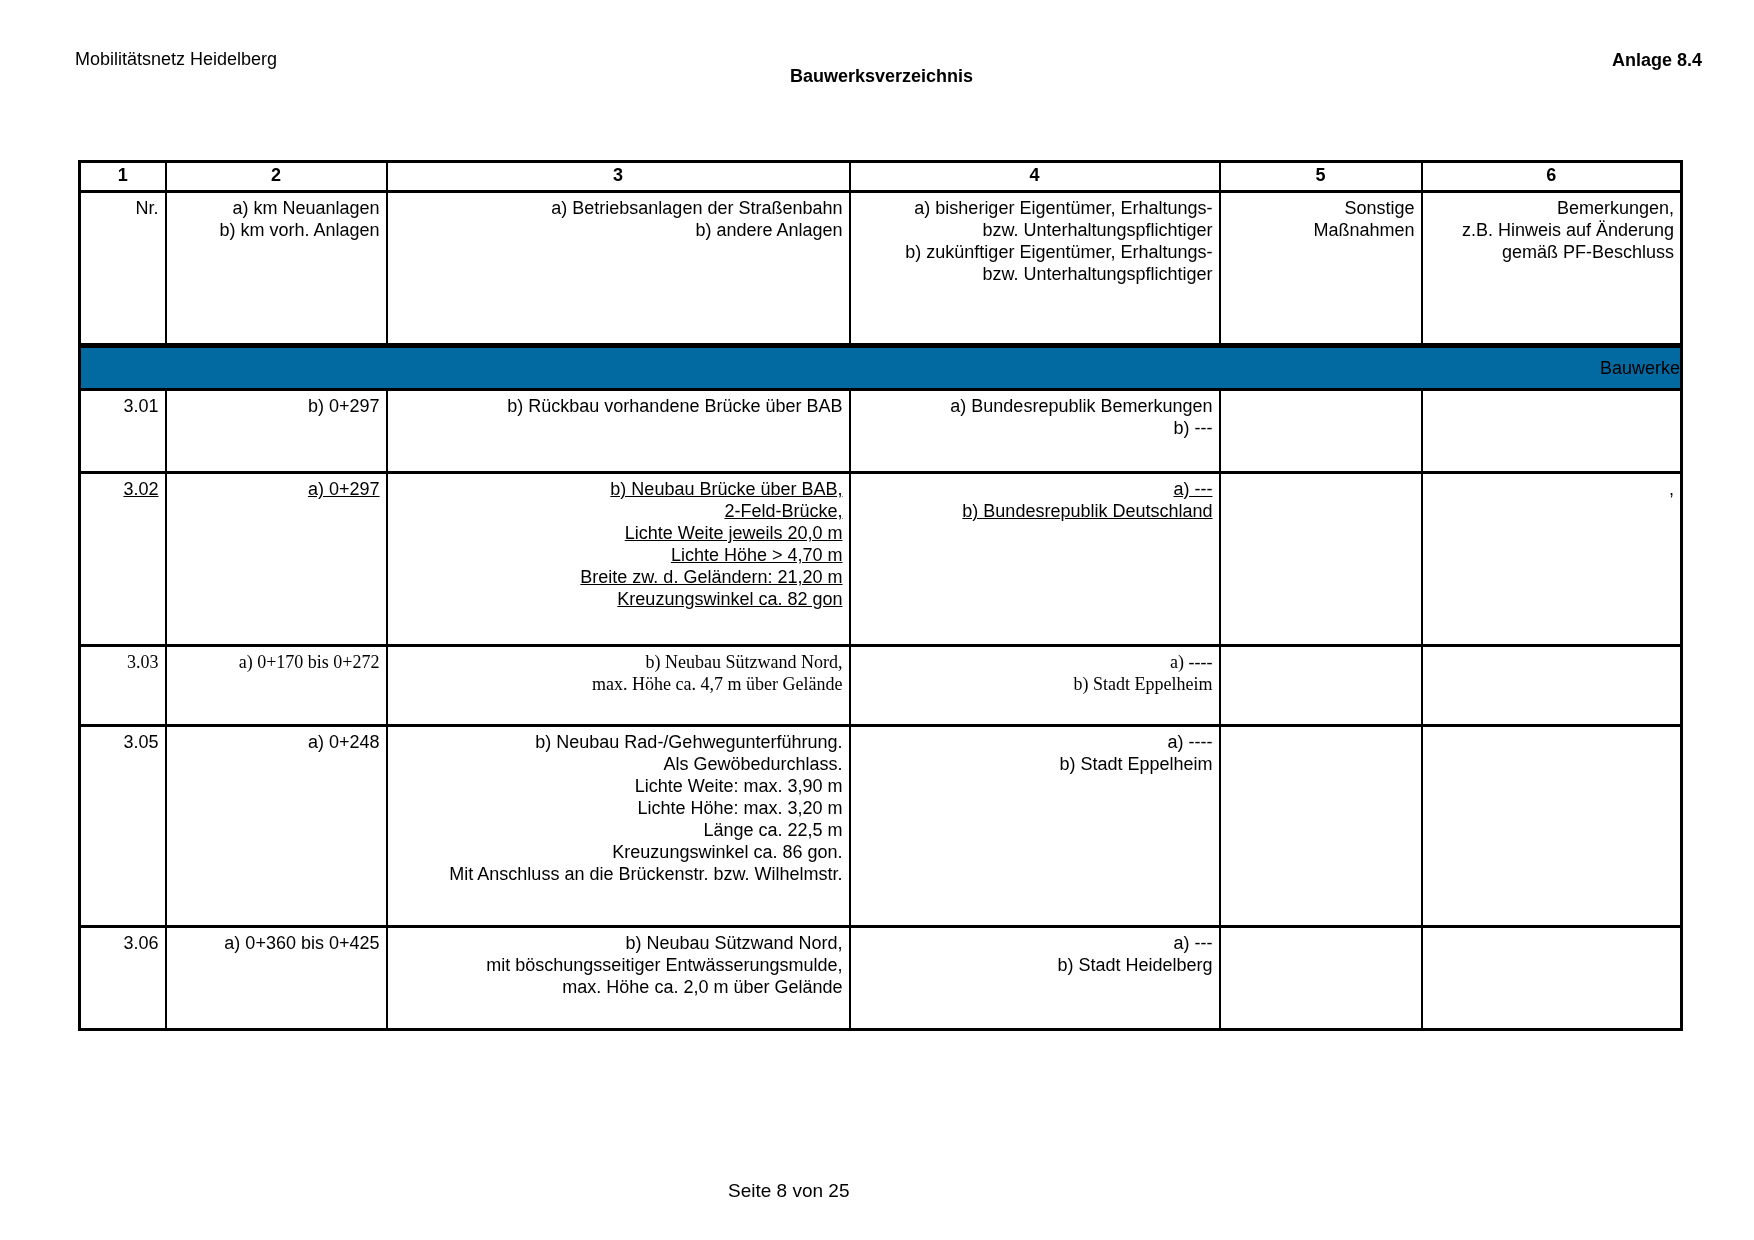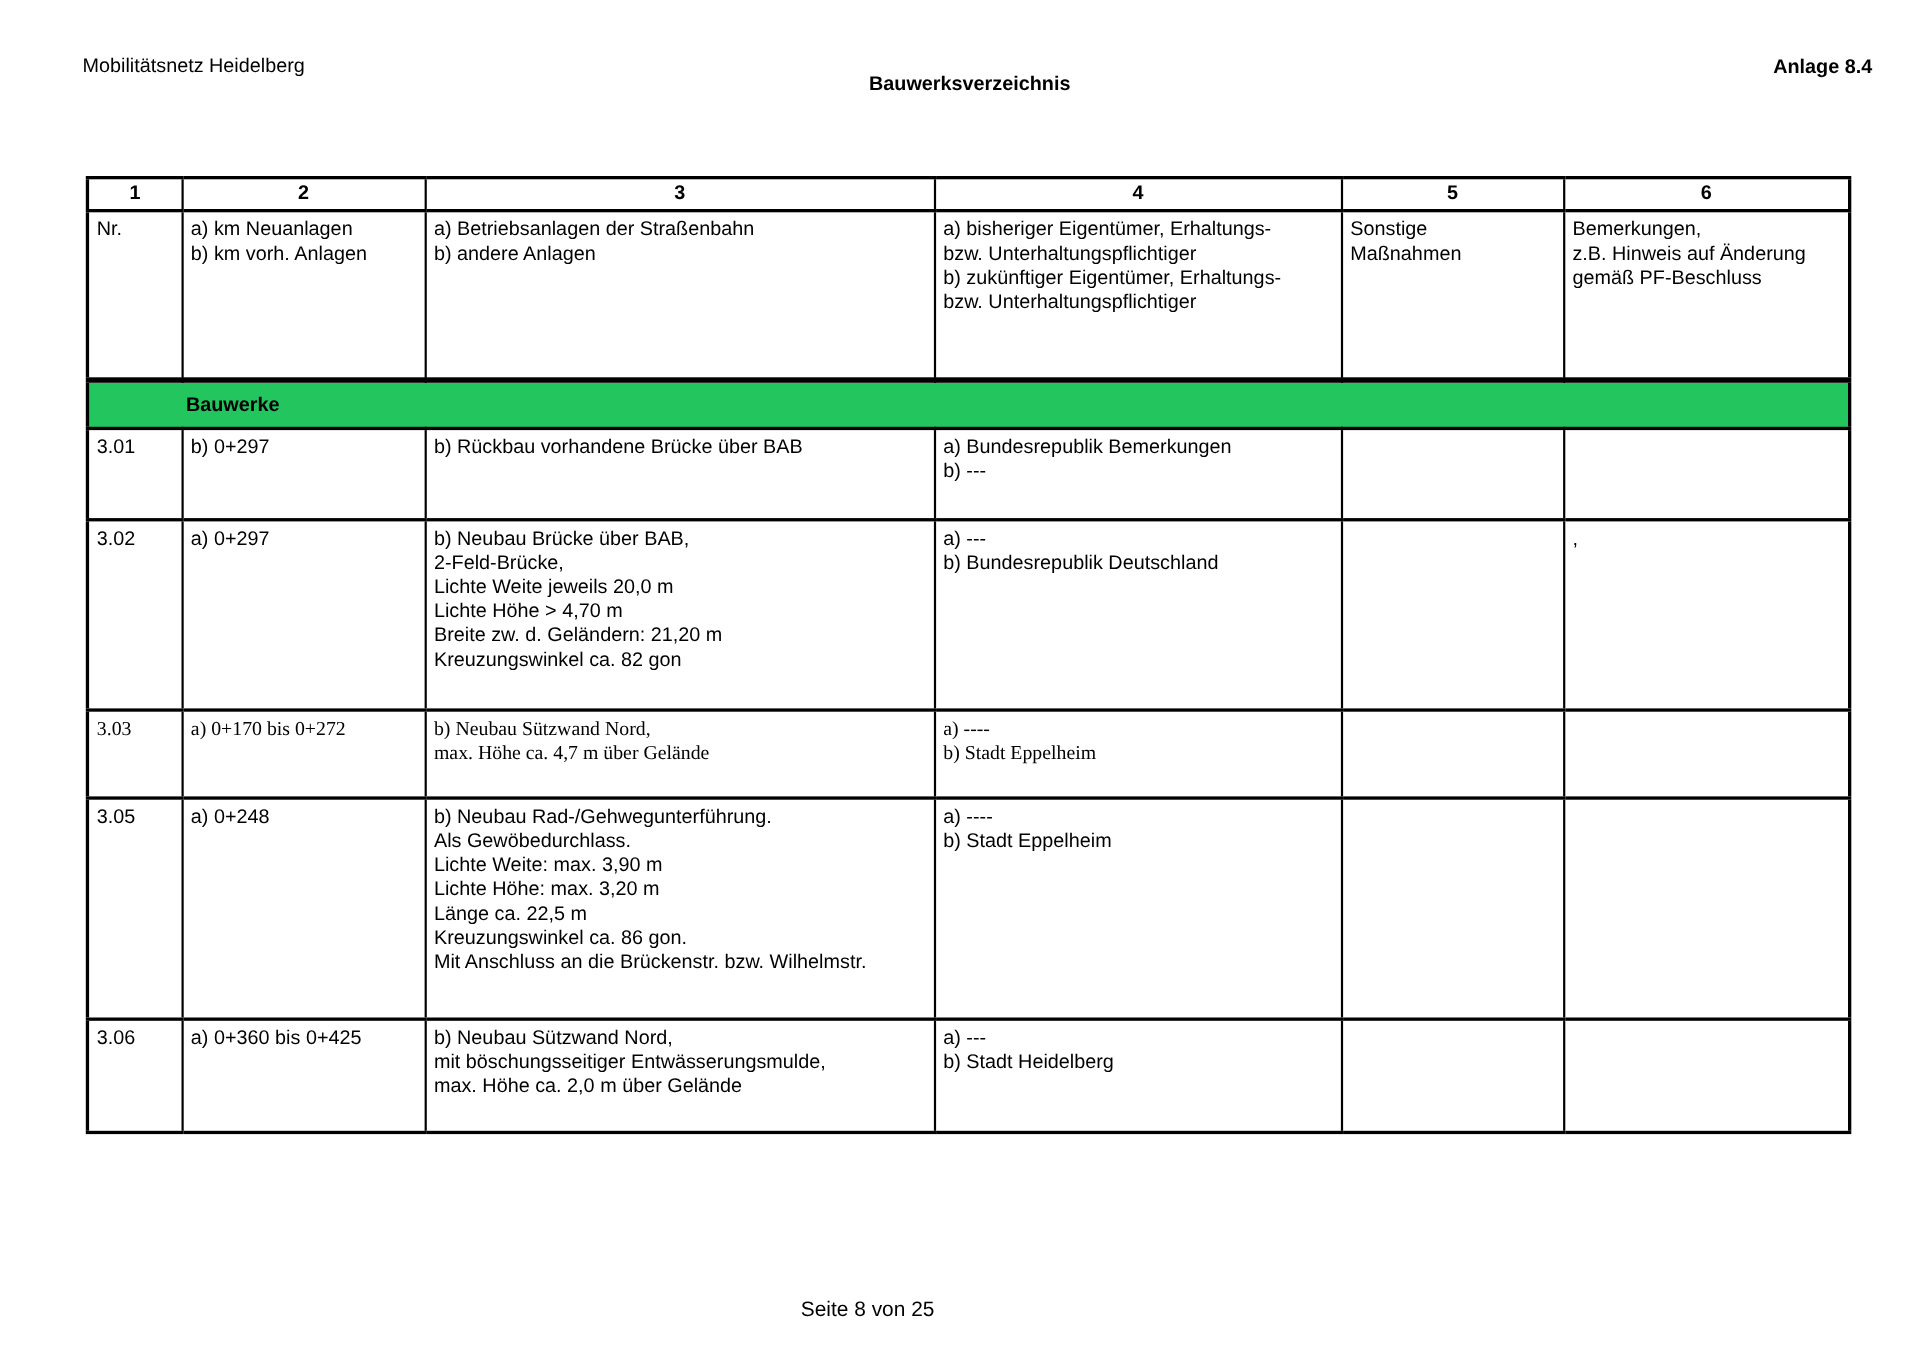--- a/index.html
+++ b/index.html
@@ -22,41 +22,41 @@
   table.bwv {
     position:absolute; left:78px; top:160px;
     width:1602px;
     border-collapse:collapse; table-layout:fixed;
     border:3px solid #000;
   }
   table.bwv td, table.bwv th {
     border:3px solid #000;
     border-left-width:2px; border-right-width:2px;
     vertical-align:top;
-    text-align:left;
+    text-align:right;
     padding:4px 6px 0 7px;
     font-size:18px; line-height:22px; font-weight:normal;
     white-space:pre-line;
     overflow:hidden;
   }
   tr.numrow th {
     text-align:center; font-weight:bold;
     padding:1px 0 0 0; height:26px;
   }
   tr.headrow td { height:146px; }
   tr.sectionrow td {
     border-top-width:5px;
-    background:#22c55e;
-    font-weight:bold;
+    background:#0369a1;
+    font-weight:normal;
     vertical-align:middle;
     padding:0 0 0 88px;
     height:40px;
   }
   tr.r301 td { height:76px; }
-  tr.r302 td { height:166px; }
+  tr.r302 td { height:166px;text-decoration:underline; }
   tr.r303 td { height:73px;font-family:Liberation Serif, serif; }
   tr.r304 td { height:68px; }
   tr.r305 td { height:194px; }
   tr.r306 td { height:96px; }
 
   .footer {
     position:absolute; left:728px; top:1180px;
     font-size:19px;
   }
 </style>

